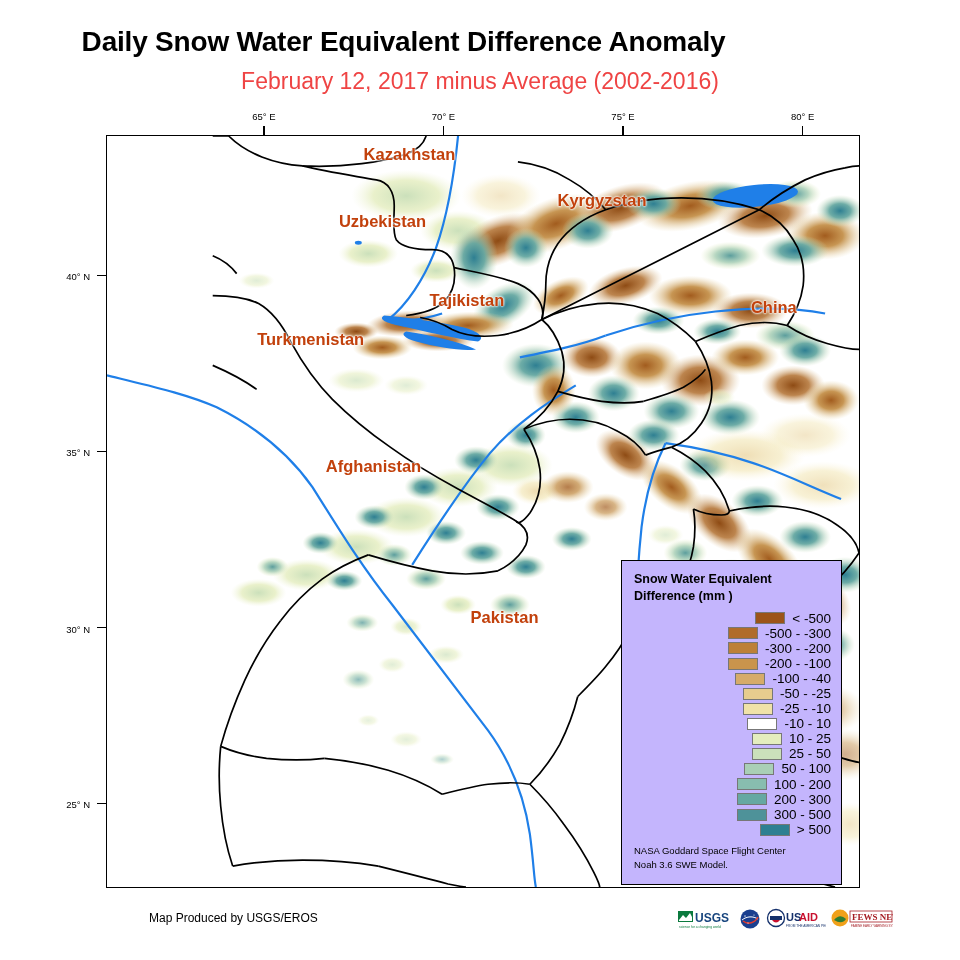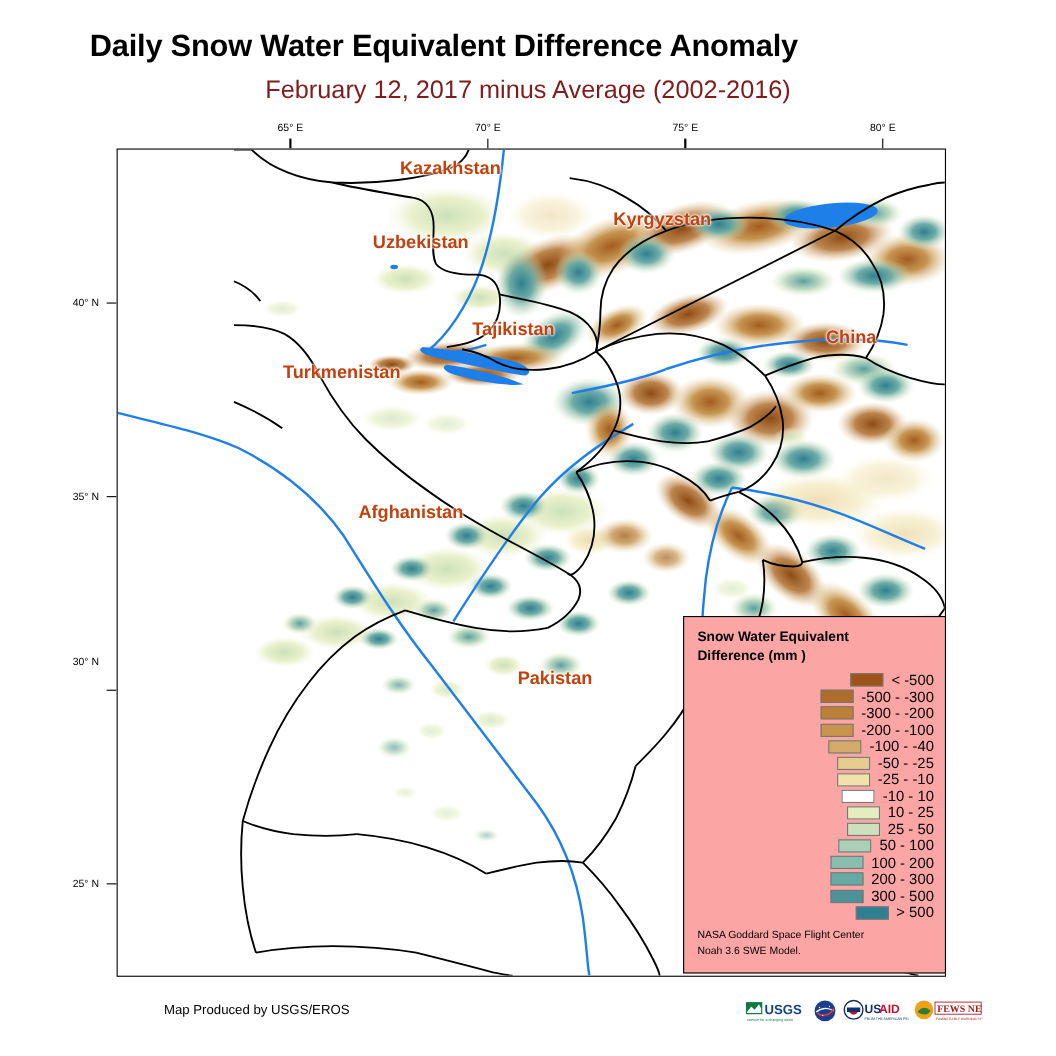--- a/index.html
+++ b/index.html
@@ -8,43 +8,43 @@
     font-family:"Liberation Sans", sans-serif;
     overflow:hidden;position:relative;
   }
   
   #title{
     position:absolute;top:26px;left:0;width:807px;text-align:center;
     font-size:28px;font-weight:bold;color:#000;letter-spacing:-.2px;
   }
   #subtitle{
     position:absolute;top:68px;left:0;width:960px;text-align:center;
-    font-size:23px;font-weight:normal;color:#7f1d1d;
+    font-size:23px;font-weight:normal;color:#ef4444;
   }
   
   #map-frame{
     position:absolute;left:106px;top:135px;width:754px;height:753px;
     border:1.5px solid #000;box-sizing:border-box;background:#fff;overflow:hidden;
   }
   #map-canvas{position:absolute;left:0;top:0;width:100%;height:100%;}
   
   .tick-x{position:absolute;width:1.5px;height:9px;background:#000;top:126px;}
   .tick-y{position:absolute;height:1.5px;width:9px;background:#000;left:97px;}
   .lbl-x{position:absolute;top:111px;font-size:9.5px;color:#000;transform:translateX(-50%);white-space:nowrap;}
   .lbl-y{position:absolute;left:90px;font-size:9.5px;color:#000;transform:translate(-100%,-50%);white-space:nowrap;}
   
   .country{
     position:absolute;font-size:16.5px;font-weight:bold;color:#c2410c;
     transform:translate(-50%,-50%);white-space:nowrap;
     text-shadow:0 0 2px #fff,0 0 2px #fff,0 0 3px #fff;
   }
   
   #legend{
-    position:absolute;left:621px;top:560px;width:239px;height:325px;
-    background:#fca5a5;border:1.5px solid #000;box-sizing:border-box;
+    position:absolute;left:621px;top:560px;width:221px;height:325px;
+    background:#c4b5fd;border:1.5px solid #000;box-sizing:border-box;
     padding:10px 10px 6px 12px;
   }
   #legend-title{font-size:12.5px;font-weight:bold;color:#000;line-height:1.35;margin-bottom:6px;}
   .lg-row{display:flex;align-items:center;height:15.1px;justify-content:flex-end;}
   .lg-sw{width:30px;height:12px;border:1.4px solid #777;box-sizing:border-box;flex:0 0 auto;}
   .lg-txt{font-size:13.5px;color:#000;margin-left:7px;white-space:nowrap;line-height:1;}
   #legend-note{margin-top:7px;font-size:9.5px;color:#000;line-height:1.45;}
   
   #credit{position:absolute;left:110px;top:911px;font-size:12px;color:#000;padding-left:39px;}
   #logos{position:absolute;left:678px;top:908px;display:flex;align-items:center;gap:5px;}
@@ -63,21 +63,21 @@
     <div class="lbl-x" style="left: 443.505px;">70° E</div>
     <div class="tick-x" style="left: 622.279px;"></div>
     <div class="lbl-x" style="left: 623.029px;">75° E</div>
     <div class="tick-x" style="left: 801.802px;"></div>
     <div class="lbl-x" style="left: 802.552px;">80° E</div>
     <div class="tick-y" style="top: 274.998px;"></div>
     <div class="lbl-y" style="top: 275.748px;">40° N</div>
     <div class="tick-y" style="top: 450.932px;"></div>
     <div class="lbl-y" style="top: 451.682px;">35° N</div>
     <div class="tick-y" style="top: 626.867px;"></div>
-    <div class="lbl-y" style="top: 602px;">30° N</div>
+    <div class="lbl-y" style="top: 629px;">30° N</div>
     <div class="tick-y" style="top: 802.801px;"></div>
     <div class="lbl-y" style="top: 803.551px;">25° N</div>
   </div>
 
 <div id="map-frame">
   <svg id="map-canvas" viewBox="0 0 754 753" preserveAspectRatio="none">
     <defs>
 
       <radialGradient id="gBrown">
           <stop offset="0%" stop-color="#a25c1e"></stop>

